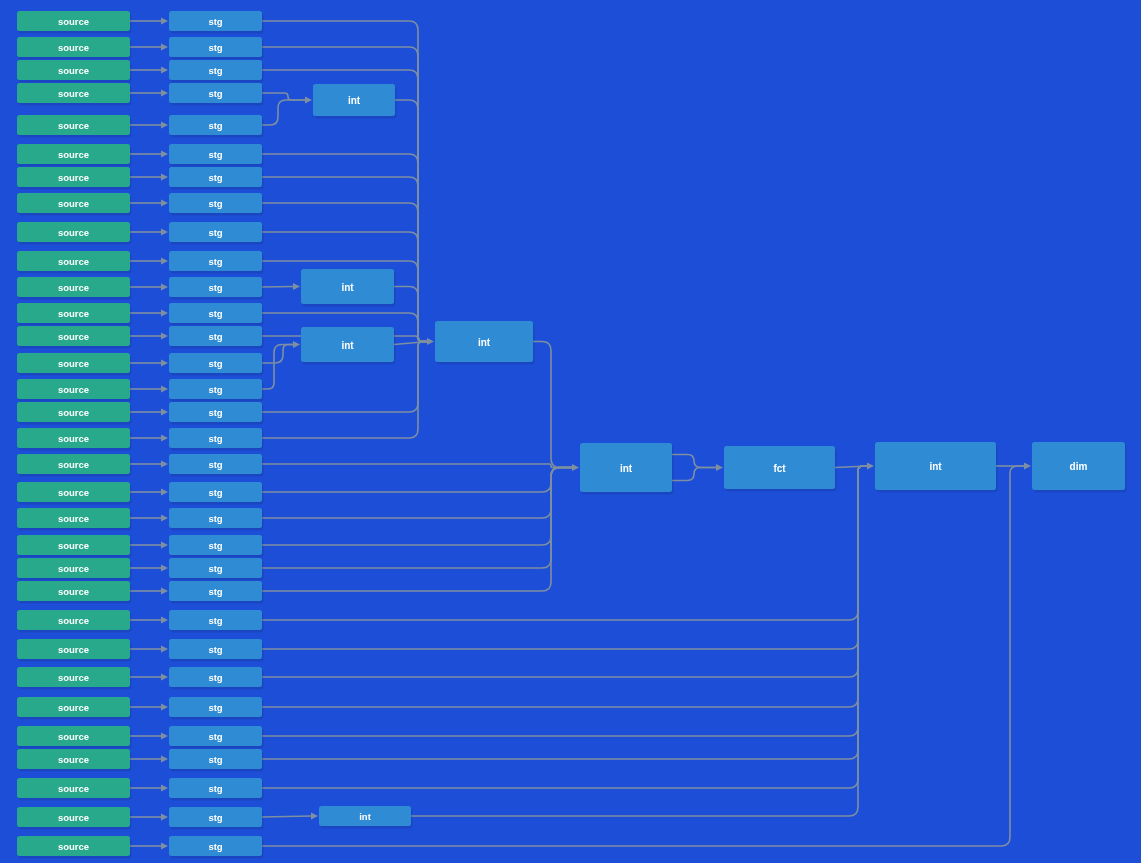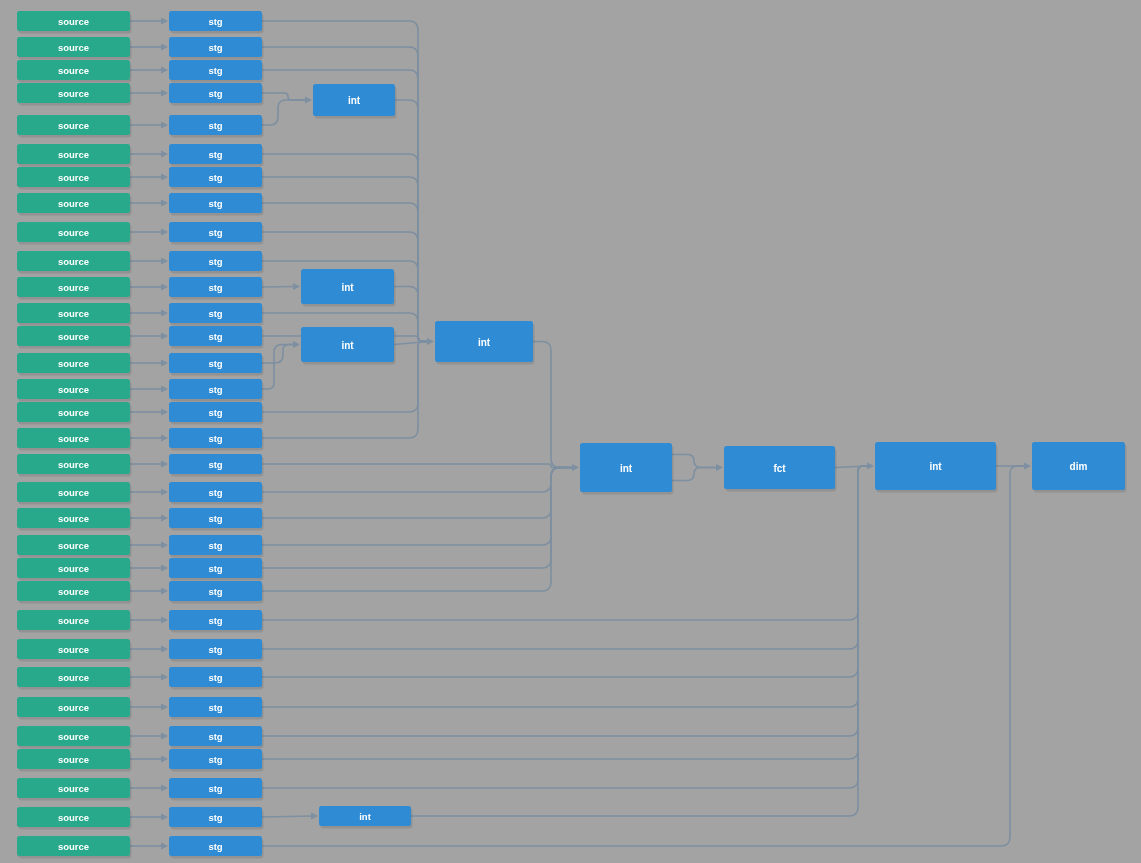--- a/index.html
+++ b/index.html
@@ -6,21 +6,21 @@
   html, body {
     margin: 0;
     padding: 0;
     background: #eef2f5;
     font-family: "Liberation Sans", sans-serif;
   }
   #canvas {
     position: relative;
     width: 1141px;
     height: 863px;
-    background: #a3a3a3;
+    background: #1d4ed8;
     overflow: hidden;
   }
   svg.layer {
     position: absolute;
     left: 0;
     top: 0;
     width: 1141px;
     height: 863px;
   }
   .edge {

